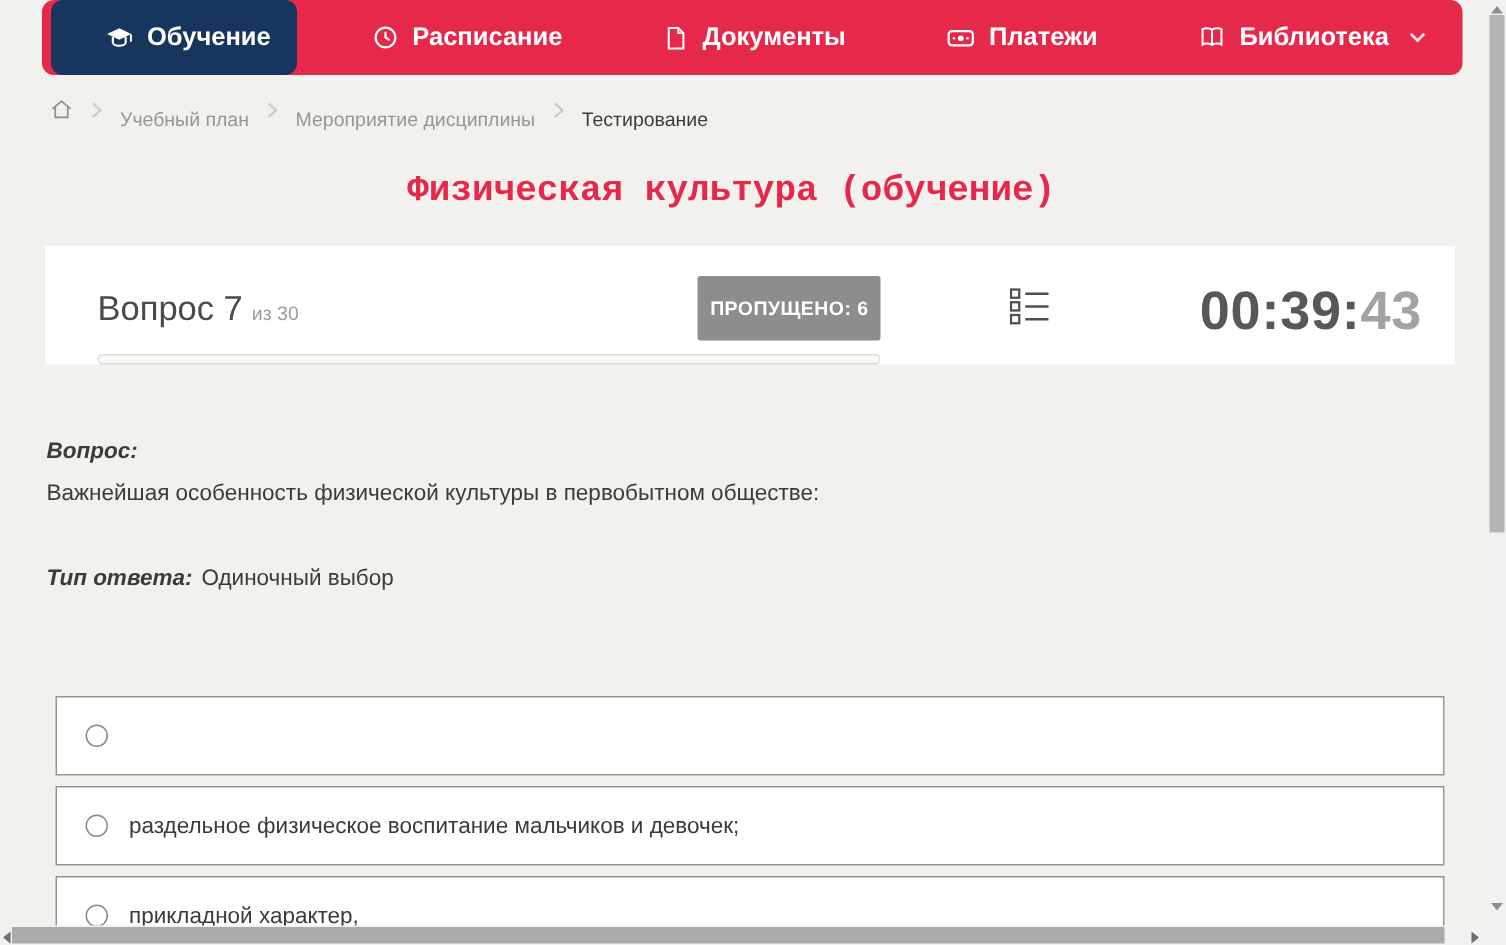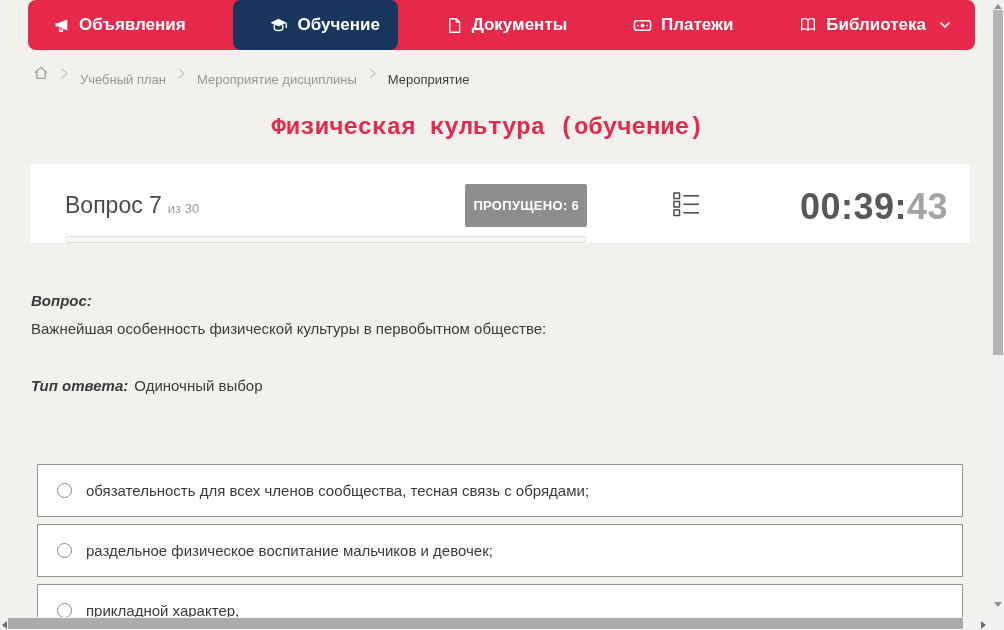--- a/index.html
+++ b/index.html
@@ -88,41 +88,41 @@
   .tri-up    { top:4px; left:2px;  border-left:4px solid transparent; border-right:4px solid transparent; border-bottom:5px solid #8f8f8f; }
   .tri-down  { top:602px; left:2px; border-left:4px solid transparent; border-right:4px solid transparent; border-top:5px solid #8f8f8f; }
   .tri-left  { left:2px; top:4px;  border-top:4px solid transparent; border-bottom:4px solid transparent; border-right:5px solid #6e6e6e; }
   .tri-right { right:18px; top:4px; border-top:4px solid transparent; border-bottom:4px solid transparent; border-left:5px solid #6e6e6e; }
 </style>
 </head>
 <body>
 
 <nav class="navbar">
 
-  <div class="nav-item">
-    <span>
-      <svg width="18" height="18" viewBox="0 0 20 20">
-        <path d="M4 4 L14 8.2 L17 8.2 L17 12.2 L14 12.2 L4 16 Z" fill="#fff" transform="rotate(180 10.5 10)"></path>
-        <path d="M8.5 13.5 v3.4 h3 v-2.6" fill="none" stroke="#fff" stroke-width="1.6"></path>
-      </svg>
-    </span>
-    <span>Объявления</span>
-  </div>
 
   <div class="nav-item active">
     <span>
       <svg width="19" height="19" viewBox="0 0 20 20">
         <path d="M10 3 L18.5 7 L10 11 L1.5 7 Z" fill="#fff"></path>
         <path d="M5.5 9.2 V13 c0 1.3 2 2.3 4.5 2.3 s4.5 -1 4.5 -2.3 V9.2" fill="none" stroke="#fff" stroke-width="1.5"></path>
         <path d="M18.2 7.3 V12.5" stroke="#fff" stroke-width="1.4"></path>
       </svg>
     </span>
     <span>Обучение</span>
   </div>
 
+  <div class="nav-item">
+    <span>
+      <svg width="18" height="18" viewBox="0 0 20 20">
+        <circle cx="10" cy="10" r="7.3" fill="none" stroke="#fff" stroke-width="1.6"></circle>
+        <path d="M10 5.8 V10 L13 12" fill="none" stroke="#fff" stroke-width="1.6"></path>
+      </svg>
+    </span>
+    <span>Расписание</span>
+  </div>
 
   <div class="nav-item">
     <span>
       <svg width="17" height="17" viewBox="0 0 20 20">
         <path d="M4.5 2 H12 L16 6 V18 H4.5 Z" fill="none" stroke="#fff" stroke-width="1.6"></path>
         <path d="M12 2 V6 H16" fill="none" stroke="#fff" stroke-width="1.4"></path>
       </svg>
     </span>
     <span>Документы</span>
   </div>
@@ -173,21 +173,21 @@
     <svg width="7" height="11" viewBox="0 0 7 11">
         <path d="M1 1 L6 5.5 L1 10" fill="none" stroke="#c8c7c0" stroke-width="1.4"></path>
       </svg>
   </span>
   <span class="crumb">Мероприятие дисциплины</span>
   <span class="crumb-sep">
     <svg width="7" height="11" viewBox="0 0 7 11">
         <path d="M1 1 L6 5.5 L1 10" fill="none" stroke="#c8c7c0" stroke-width="1.4"></path>
       </svg>
   </span>
-  <span class="crumb current">Мероприятие</span>
+  <span class="crumb current">Тестирование</span>
 </div>
 
 <h1 class="page-title">Физическая культура (обучение)</h1>
 
 <section class="quiz-panel">
   <div class="panel-left">
     <div class="panel-row">
       <div>
         <span class="q-num">Вопрос 7</span><span class="q-total">из 30</span>
       </div>
@@ -215,21 +215,20 @@
 <section class="question-block">
   <div class="q-heading">Вопрос:</div>
   <div class="q-text">Важнейшая особенность физической культуры в первобытном обществе:</div>
   <div class="answer-type">
     <span class="lbl">Тип ответа:</span><span>Одиночный выбор</span>
   </div>
 </section>
 
 <div class="option opt-1">
   <span class="radio"></span>
-  <span class="option-label">обязательность для всех членов сообщества, тесная связь с обрядами;</span>
 </div>
 <div class="option opt-2">
   <span class="radio"></span>
   <span class="option-label">раздельное физическое воспитание мальчиков и девочек;</span>
 </div>
 <div class="option opt-3">
   <span class="radio"></span>
   <span class="option-label">прикладной характер,</span>
 </div>
 

